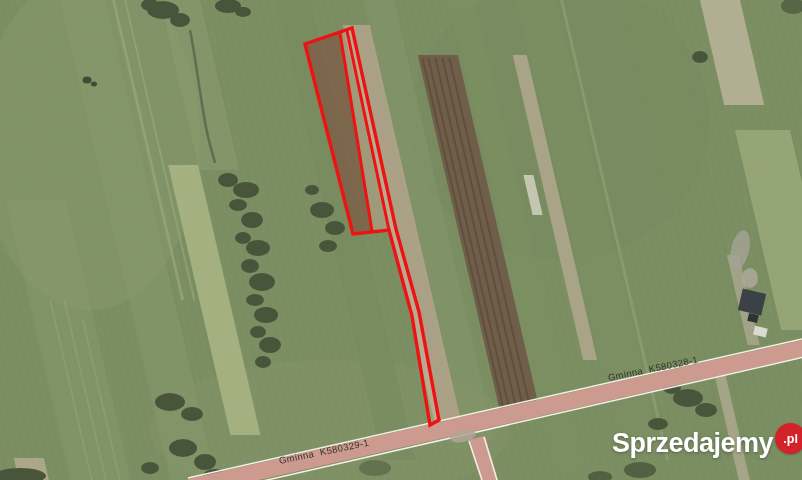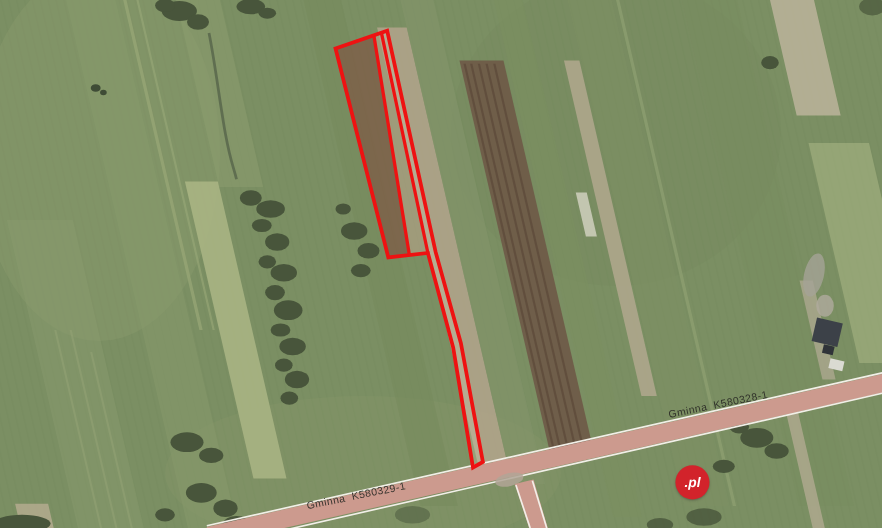--- a/index.html
+++ b/index.html
@@ -11,21 +11,21 @@
               white-space:pre;transform-origin:0 50%;opacity:.92;}
   .road-label.l1{left:279px;top:455px;transform:rotate(-11.5deg);}
   .road-label.l2{left:608px;top:372px;transform:rotate(-11.5deg);}
   
   .watermark{position:absolute;left:612px;top:427px;display:flex;align-items:flex-start;}
   .wm-text{font-size:27px;font-weight:bold;color:#ffffff;letter-spacing:-.5px;
            text-shadow:0 1px 3px rgba(40,40,40,.45);line-height:32px;}
   .wm-badge{width:31px;height:31px;border-radius:50%;background:#d2232b;margin-left:2px;
             margin-top:-4px;display:flex;align-items:center;justify-content:center;
             box-shadow:0 1px 2px rgba(40,40,40,.35);}
-  .wm-tld{color:#fff;font-weight:bold;font-size:12.5px;font-style:italic;}
+  .wm-tld{color:#fff;font-weight:bold;font-size:12.5px;}
   
   .pline{fill:none;stroke:#ee1212;stroke-width:3.4;stroke-linejoin:miter;}
   .pline.inner{stroke-width:3;}
   .fill-brown{fill:rgba(125,92,70,.78);}
   .fill-mid{fill:rgba(190,166,142,.55);}
   .fill-strip{fill:rgba(206,198,172,.32);}
   .roadline{stroke:#f2efe8;stroke-width:1.5;}
 </style>
 </head>
 <body>
@@ -149,18 +149,19 @@
       <polygon class="pline" points="305,44 352,28 396,229 419,312 439,420 430,425 412,316 389,230 353,234"></polygon>
       <polyline class="pline inner" points="340,33 372,231"></polyline>
       <polyline class="pline inner" points="347,31 389,230"></polyline>
     </g>
   </svg>
 
   <div class="road-label l1">Gminna  K580329-1</div>
   <div class="road-label l2">Gminna  K580328-1</div>
 
   <div class="watermark">
+    <span class="wm-text">Sprzedajemy</span>
     <span class="wm-badge">
       <span class="wm-tld">.pl</span>
     </span>
   </div>
 
 </div>
 
 </body></html>

